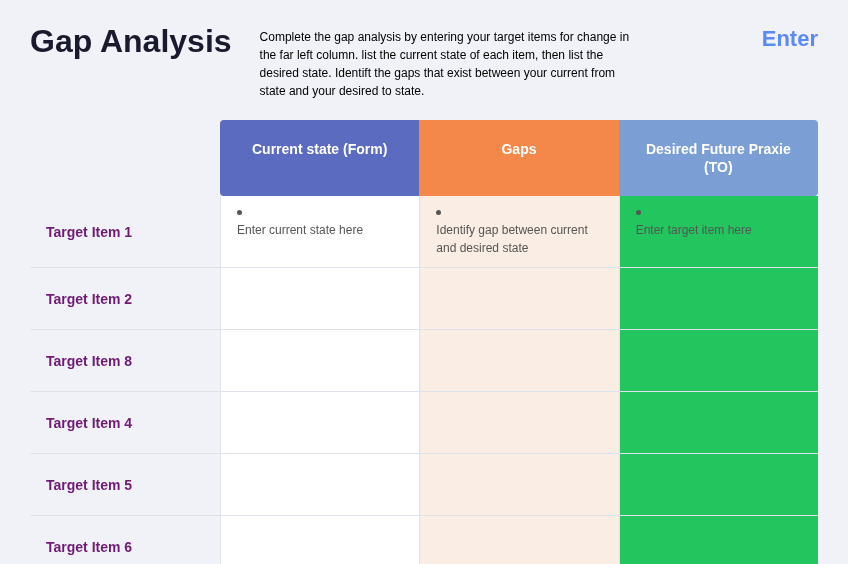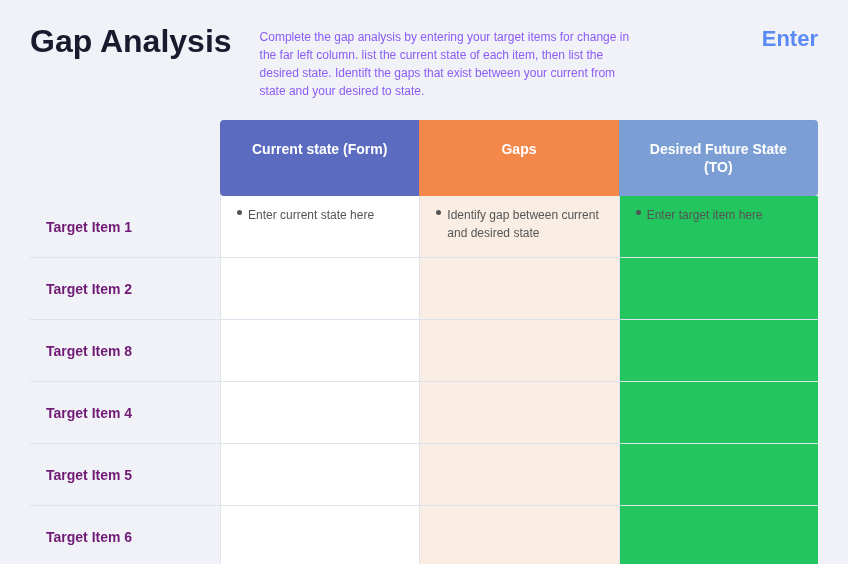--- a/index.html
+++ b/index.html
@@ -38,21 +38,21 @@
     .page-title {
       font-size: 32px;
       font-weight: 800;
       color: #1a1a2e;
       white-space: nowrap;
       line-height: 1.1;
     }
 
     .description-text {
       font-size: 12px;
-      color: #8b5cf6;
+      color: #000000;
       line-height: 1.5;
       max-width: 380px;
       padding-top: 4px;
     }
 
     .brand-logo {
       font-size: 22px;
       font-weight: 700;
       color: #5b8af5;
       white-space: nowrap;
@@ -132,20 +132,21 @@
 
     .row-cell.desired-cell {
       background: #22c55e;
       border-left: 1px solid #dde2ec;
     }
 
     .bullet-point {
       display: flex;
       align-items: flex-start;
       gap: 6px;
+      flex-direction: column;
     }
 
     .bullet-dot {
       width: 5px;
       height: 5px;
       border-radius: 50%;
       background: #555;
       margin-top: 4px;
       flex-shrink: 0;
     }
@@ -164,21 +165,21 @@
       <p class="description-text">Complete the gap analysis by entering your target items for change in the far left column. list the current state of each item, then list the desired state. Identift the gaps that exist between your current from state and your desired to state.</p>
     </div>
     <div class="brand-logo">Enter</div>
   </div>
 
   <div class="table-container">
     <div class="table-header">
       <div class="header-empty"></div>
       <div class="header-cell header-current">Current state (Form)</div>
       <div class="header-cell header-gaps">Gaps</div>
-      <div class="header-cell header-desired">Desired Future State (TO)</div>
+      <div class="header-cell header-desired">Desired Future Praxie (TO)</div>
     </div>
 
     <div class="table-body">
 
       <div class="table-row">
         <div class="row-label">
           <span>Target Item 1</span>
         </div>
         <div class="row-cell">
           <div class="bullet-point">

